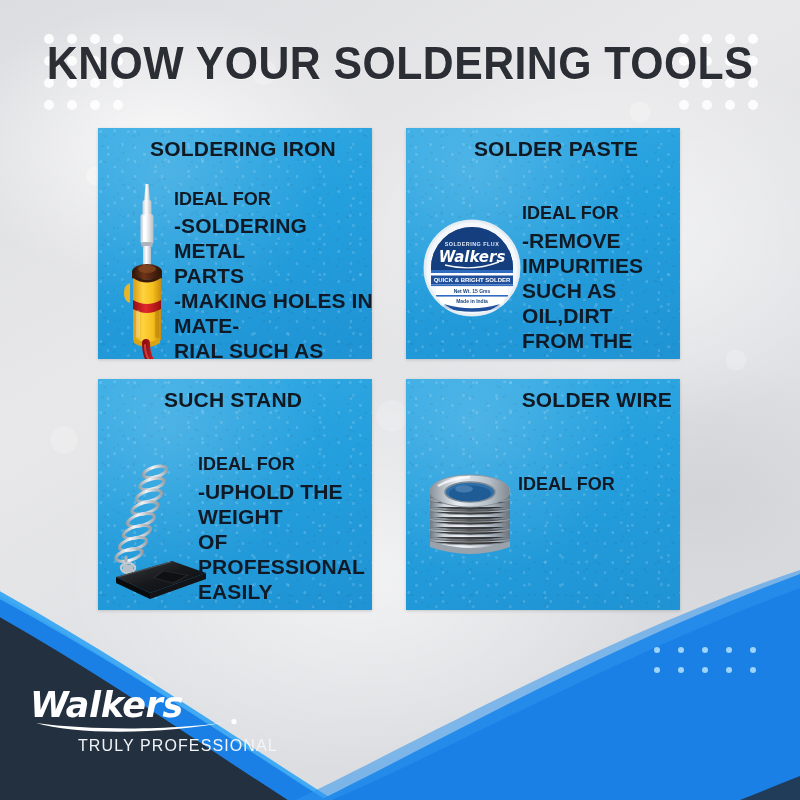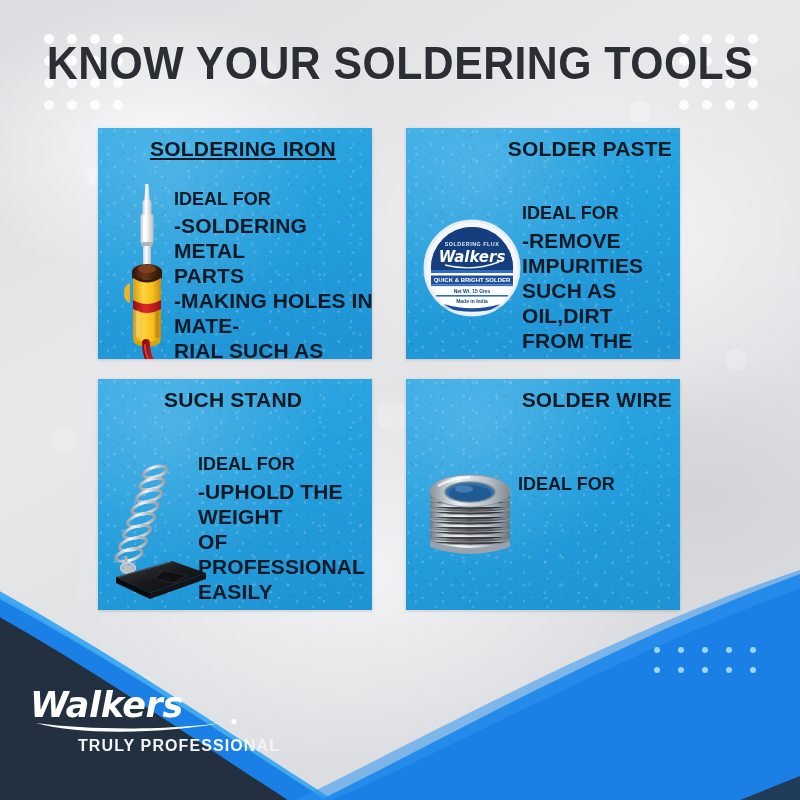--- a/index.html
+++ b/index.html
@@ -134,22 +134,22 @@
 
   .card-title {
     font-family: "Liberation Sans Narrow", "Liberation Sans", sans-serif;
     font-weight: 700;
     font-size: 21px;
     color: #101822;
     letter-spacing: .2px;
     text-align: center;
     line-height: 1.05;
   }
-  .card-title.shift-right { padding-left: 44px; text-align: left; text-decoration: underline; }
-  .card-title.shift-c2 { padding-left: 26px; text-align: right; }
+  .card-title.shift-right { padding-left: 44px; text-align: left; }
+  .card-title.shift-c2 { padding-left: 26px; text-align: center; }
   .card-title.shift-c3 { padding-left: 58px; text-align: left; }
   .card-title.shift-c4 { padding-left: 36px; text-align: right; }
 
   .card-body { position: relative; }
 
   .ideal {
     font-family: "Liberation Sans Narrow", "Liberation Sans", sans-serif;
     font-weight: 700;
     font-size: 18px;
     color: #111a24;
@@ -196,21 +196,21 @@
     font-weight: 700;
     font-style: italic;
     font-size: 35px;
     color: #ffffff;
     letter-spacing: -.4px;
     line-height: 1;
   }
   .logo-swoosh { display: block; margin: -4px 0 0 4px; }
   .logo-tag {
     font-family: "Liberation Sans Narrow", "Liberation Sans", sans-serif;
-    font-weight: 700;
+    font-weight: 400;
     font-size: 16px;
     color: #f2f4f7;
     letter-spacing: 1.1px;
     margin: 2px 0 0 48px;
   }
 </style>
 </head>
 <body>
 
 <div class="poster">

